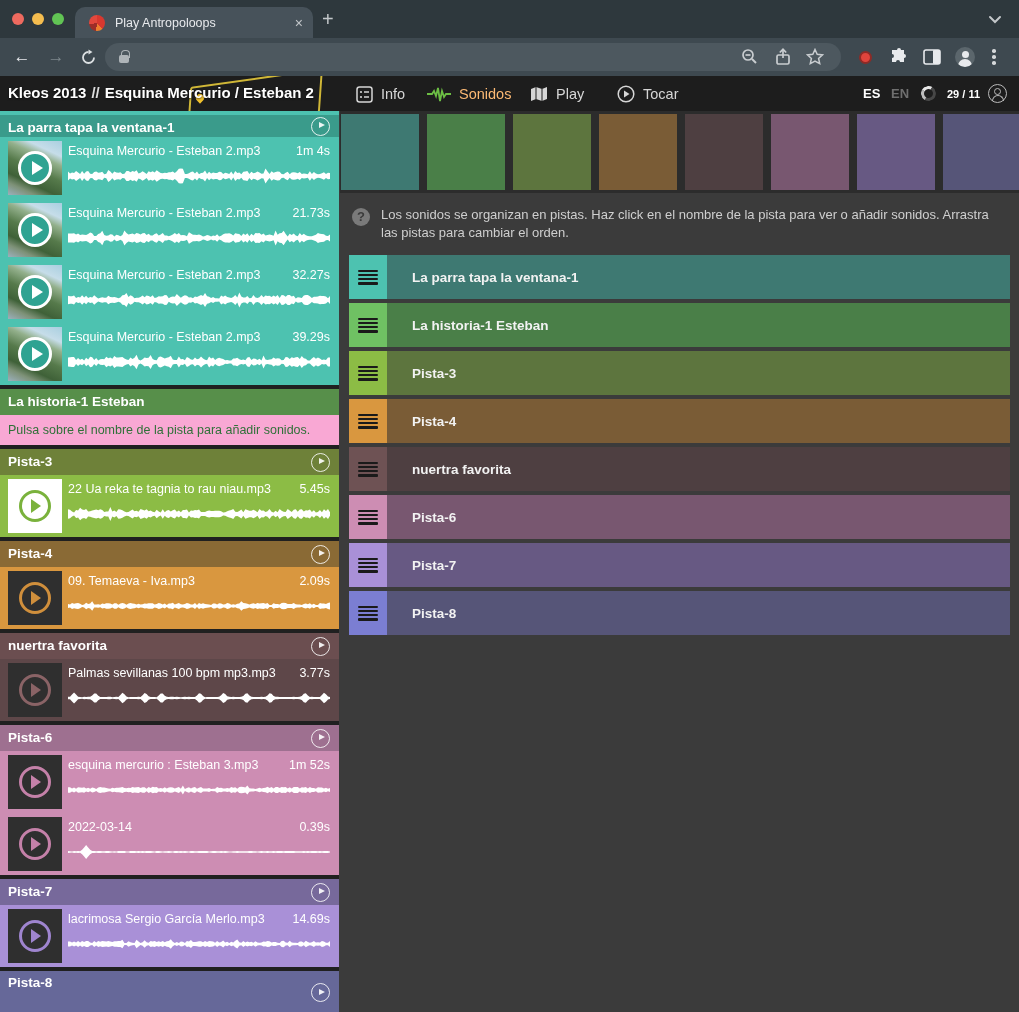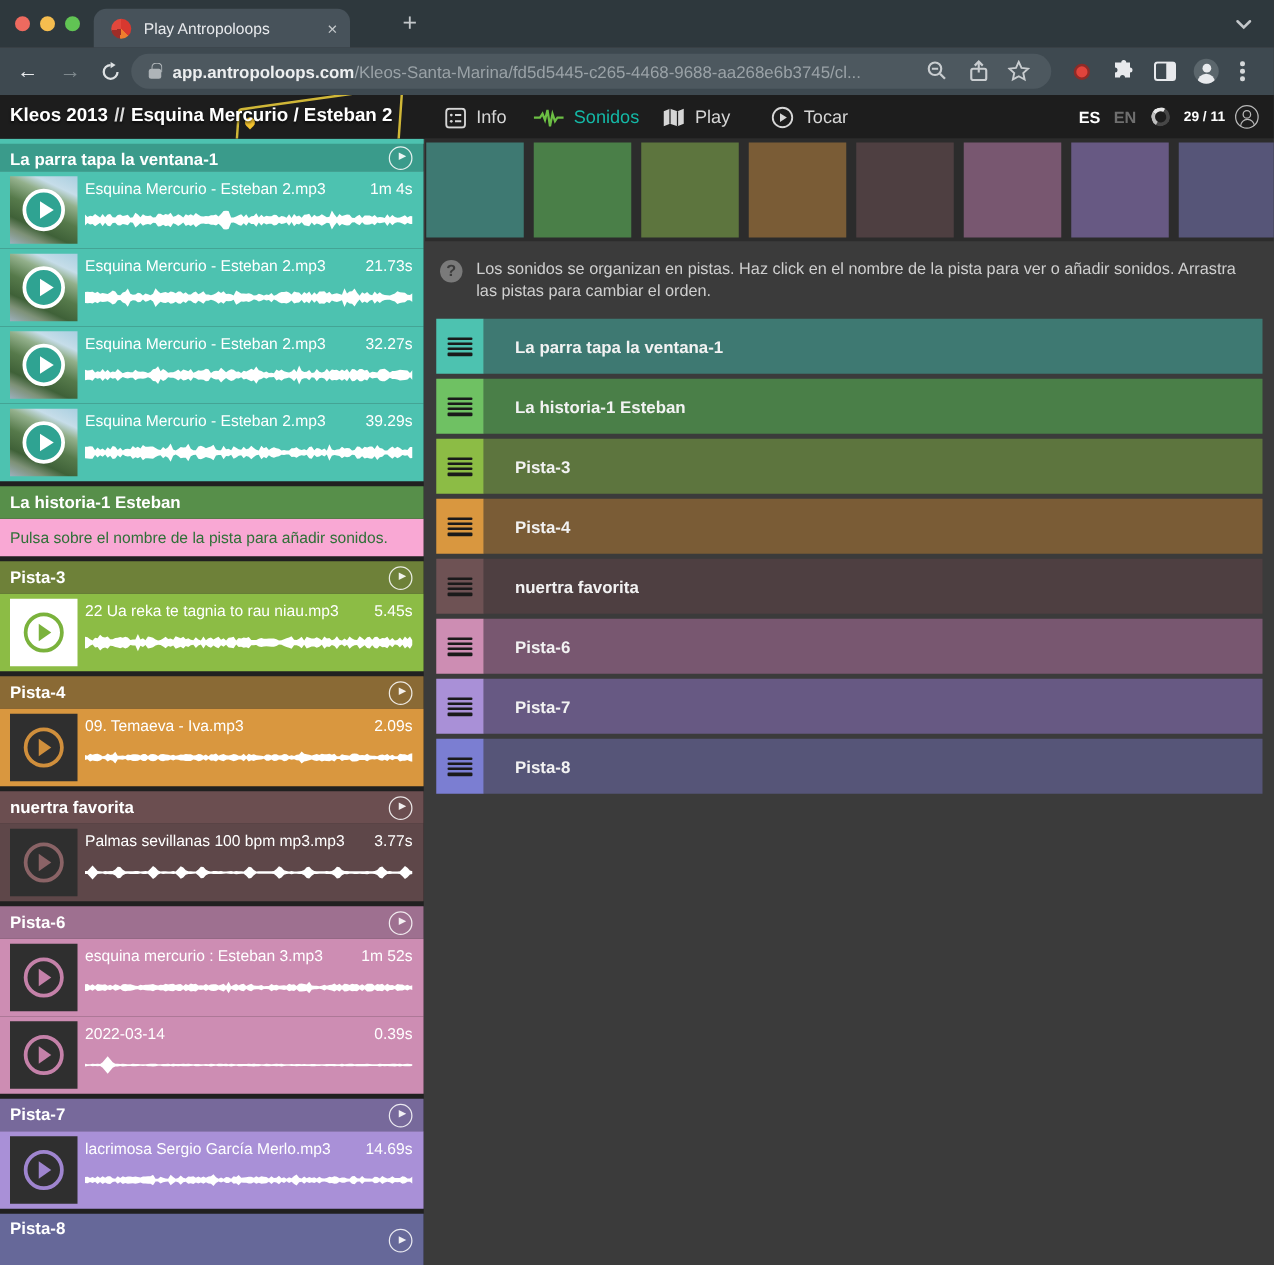--- a/index.html
+++ b/index.html
@@ -3,21 +3,21 @@
 <meta charset="utf-8">
 <style>
   * { margin:0; padding:0; box-sizing:border-box; }
   html,body { width:1019px; height:1012px; overflow:hidden; background:#3B3B3B;
     font-family:"Liberation Sans", sans-serif; }
   .abs { position:absolute; }
 
   
   #tabstrip { left:0; top:0; width:1019px; height:38px; background:#2E383D; }
   .tl { width:12px; height:12px; border-radius:50%; top:13px; }
-  #tab { left:75px; top:7px; width:205px; height:31px; background:#47525A;
+  #tab { left:75px; top:7px; width:238px; height:31px; background:#47525A;
     border-radius:10px 10px 0 0; display:flex; align-items:center; padding:0 10px 0 14px; }
   #favicon { width:16px; height:16px; border-radius:50%;
     background:conic-gradient(#d8382f 0 38%, #ef7d2d 38% 52%, #9e2d28 52% 72%, #e2473c 72% 100%); }
   #tab-title { color:#E8EAED; font-size:12.5px; margin-left:10px; flex:1; white-space:nowrap; overflow:hidden; }
   .chrome-glyph { color:#C3C7CA; font-size:15px; line-height:1; }
   #toolbar { left:0; top:38px; width:1019px; height:38px; background:#3E4950; display:flex; align-items:center; }
   .navg { font-size:17px; width:24px; text-align:center; }
   #omnibox { position:relative; margin-left:8px; width:736px; height:28px; background:#4D585F;
     border-radius:14px; display:flex; align-items:center; padding:0 14px; color:#9AA2A7; font-size:13.5px; }
   #omnibox .host { color:#ECEEEF; font-weight:bold; }
@@ -33,21 +33,21 @@
   #mapstrip { left:0; top:0; width:340px; height:35px; overflow:hidden;
     background:linear-gradient(100deg,#3d4a35 0%,#55604a 12%,#6e6f5c 20%,#9b9684 33%,#ada globe 0),
                linear-gradient(100deg,#3e4b36 0%,#566049 14%,#8d8a76 30%,#a79f8c 46%,#b3a28b 58%,#9c6f55 72%,#a56a4f 84%,#8d5a43 100%); }
   #mapstrip:after { content:''; position:absolute; left:188px; top:2px; width:130px; height:40px;
     border:2px solid rgba(240,210,60,.85); transform:rotate(-8deg) skewX(-12deg); border-radius:3px; }
   #mappin { left:196px; top:18px; width:8px; height:8px; background:#f2c22e; border-radius:50% 50% 50% 0; transform:rotate(-45deg); }
   #breadcrumb { left:8px; top:8px; color:#fff; font-size:15px; font-weight:600; white-space:nowrap;
     text-shadow:0 1px 2px rgba(0,0,0,.6); }
   #breadcrumb .sep { opacity:.85; padding:0 5px; }
   .nav-item { top:0; height:36px; display:flex; align-items:center; gap:8px; color:#D6D6D6; font-size:14.5px; cursor:pointer; }
-  .nav-item.active { color:#14b8a6; }
+  .nav-item.active { color:#fdba74; }
   .hdr-right { color:#fff; font-size:13px; font-weight:bold; }
   #spinner { width:15px; height:15px; border-radius:50%; border:3px solid #474747; border-top-color:#E8E8E8;
     border-left-color:#bdbdbd; transform:rotate(-15deg); }
   #acct { width:19px; height:19px; border-radius:50%; border:1.6px solid #B9B9B9; position:relative; }
   #acct:before { content:''; position:absolute; left:5px; top:3px; width:5px; height:5px; border:1.4px solid #B9B9B9; border-radius:50%; }
   #acct:after { content:''; position:absolute; left:2.5px; top:10px; width:10px; height:5px;
     border:1.4px solid #B9B9B9; border-bottom:none; border-radius:6px 6px 0 0; }
 
   
   #sidebar { left:0; top:111px; width:339px; bottom:0; background:#202020;
@@ -117,21 +117,20 @@
 
 <div id="toolbar" class="abs">
   <span class="navg" style="margin-left:10px;color:#E8EAED">←</span>
   <span class="navg" style="margin-left:10px;color:#7E888D">→</span>
   <svg class="ic" style="margin-left:12px" width="17" height="17" viewBox="0 0 17 17">
     <path d="M14 8.5 A5.5 5.5 0 1 1 8.5 3" stroke="#DDE1E3" stroke-width="1.8" fill="none"></path>
     <path d="M8.5 0.5 L12.5 3 L8.5 5.5 Z" fill="#DDE1E3"></path>
   </svg>
   <div id="omnibox">
     <span class="lock"></span>
-    <span style="white-space:nowrap;overflow:hidden"><span class="host">app.antropoloops.com</span><span>/Kleos-Santa-Marina/fd5d5445-c265-4468-9688-aa268e6b3745/cl...</span></span>
     <svg class="ic obx-ic" style="right:83px" width="17" height="17" viewBox="0 0 17 17">
       <circle cx="7" cy="7" r="5" stroke="#C9CDD0" stroke-width="1.7" fill="none"></circle>
       <line x1="4.5" y1="7" x2="9.5" y2="7" stroke="#C9CDD0" stroke-width="1.7"></line>
       <line x1="11" y1="11" x2="15" y2="15" stroke="#C9CDD0" stroke-width="1.9"></line>
     </svg>
     <svg class="ic obx-ic" style="right:50px" width="16" height="18" viewBox="0 0 16 18">
       <rect x="2" y="7" width="12" height="9" rx="1.5" stroke="#C9CDD0" stroke-width="1.7" fill="none"></rect>
       <line x1="8" y1="1.5" x2="8" y2="10" stroke="#C9CDD0" stroke-width="1.7"></line>
       <path d="M4.8 4.5 L8 1.3 L11.2 4.5" stroke="#C9CDD0" stroke-width="1.7" fill="none"></path>
     </svg>

